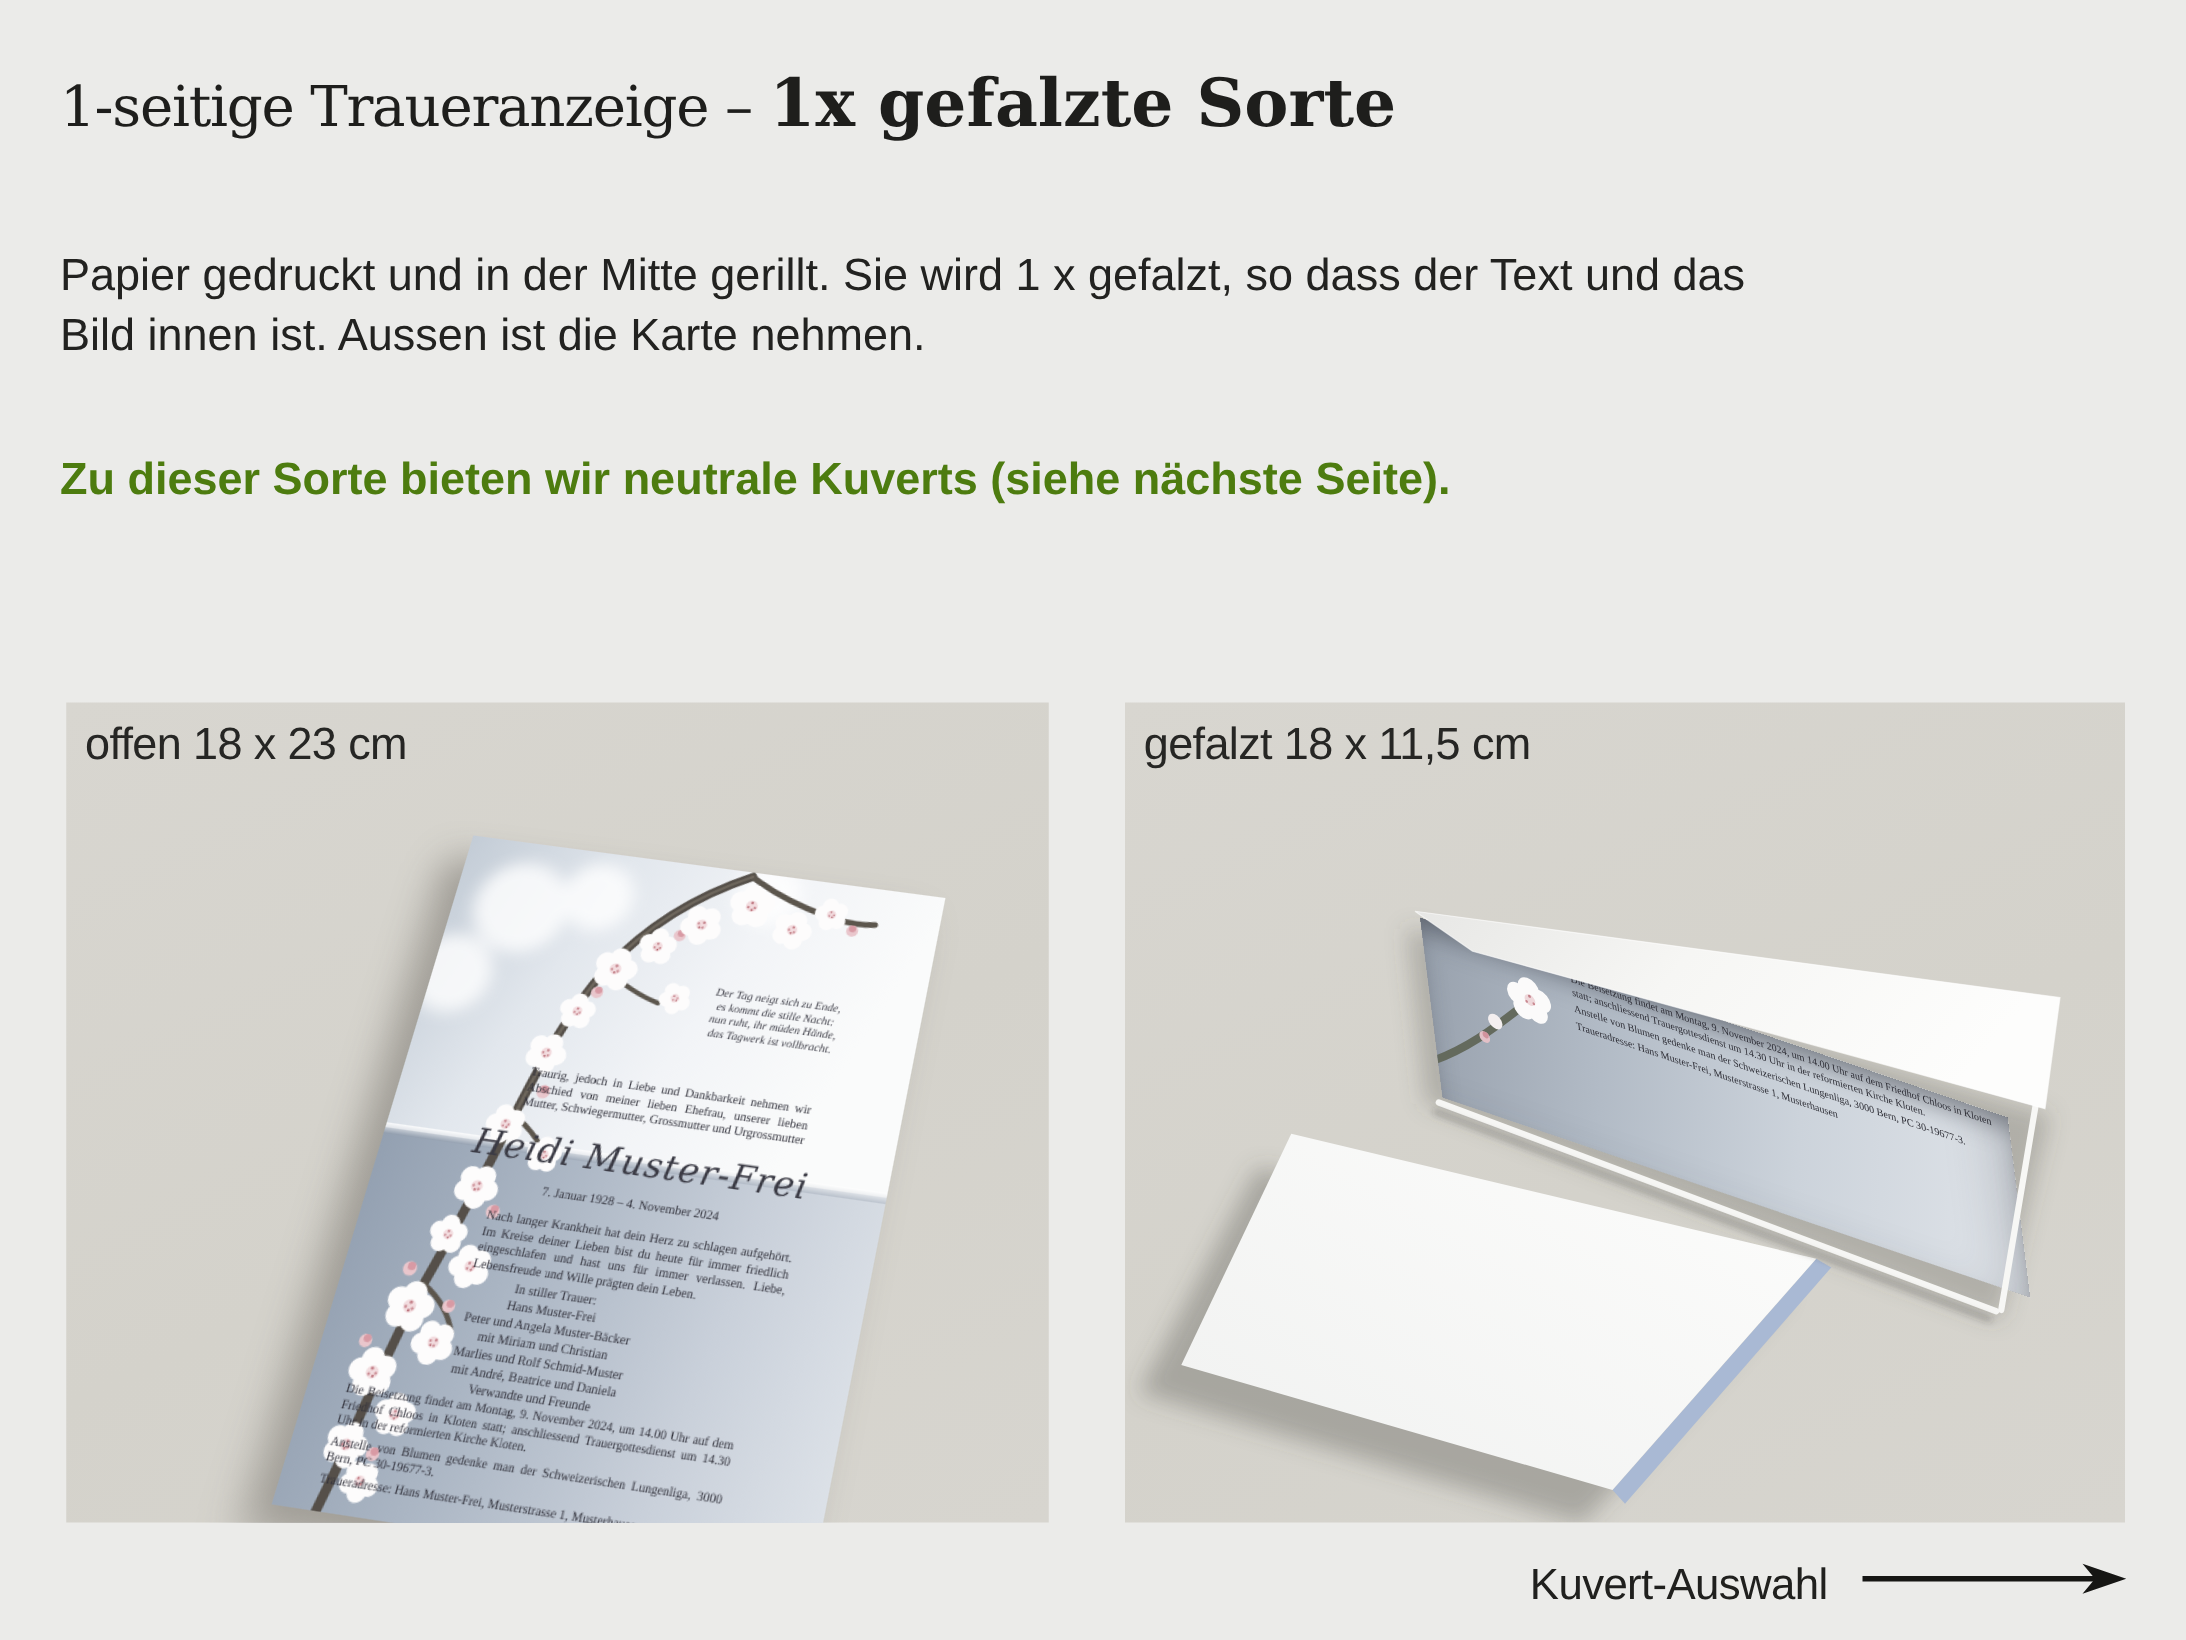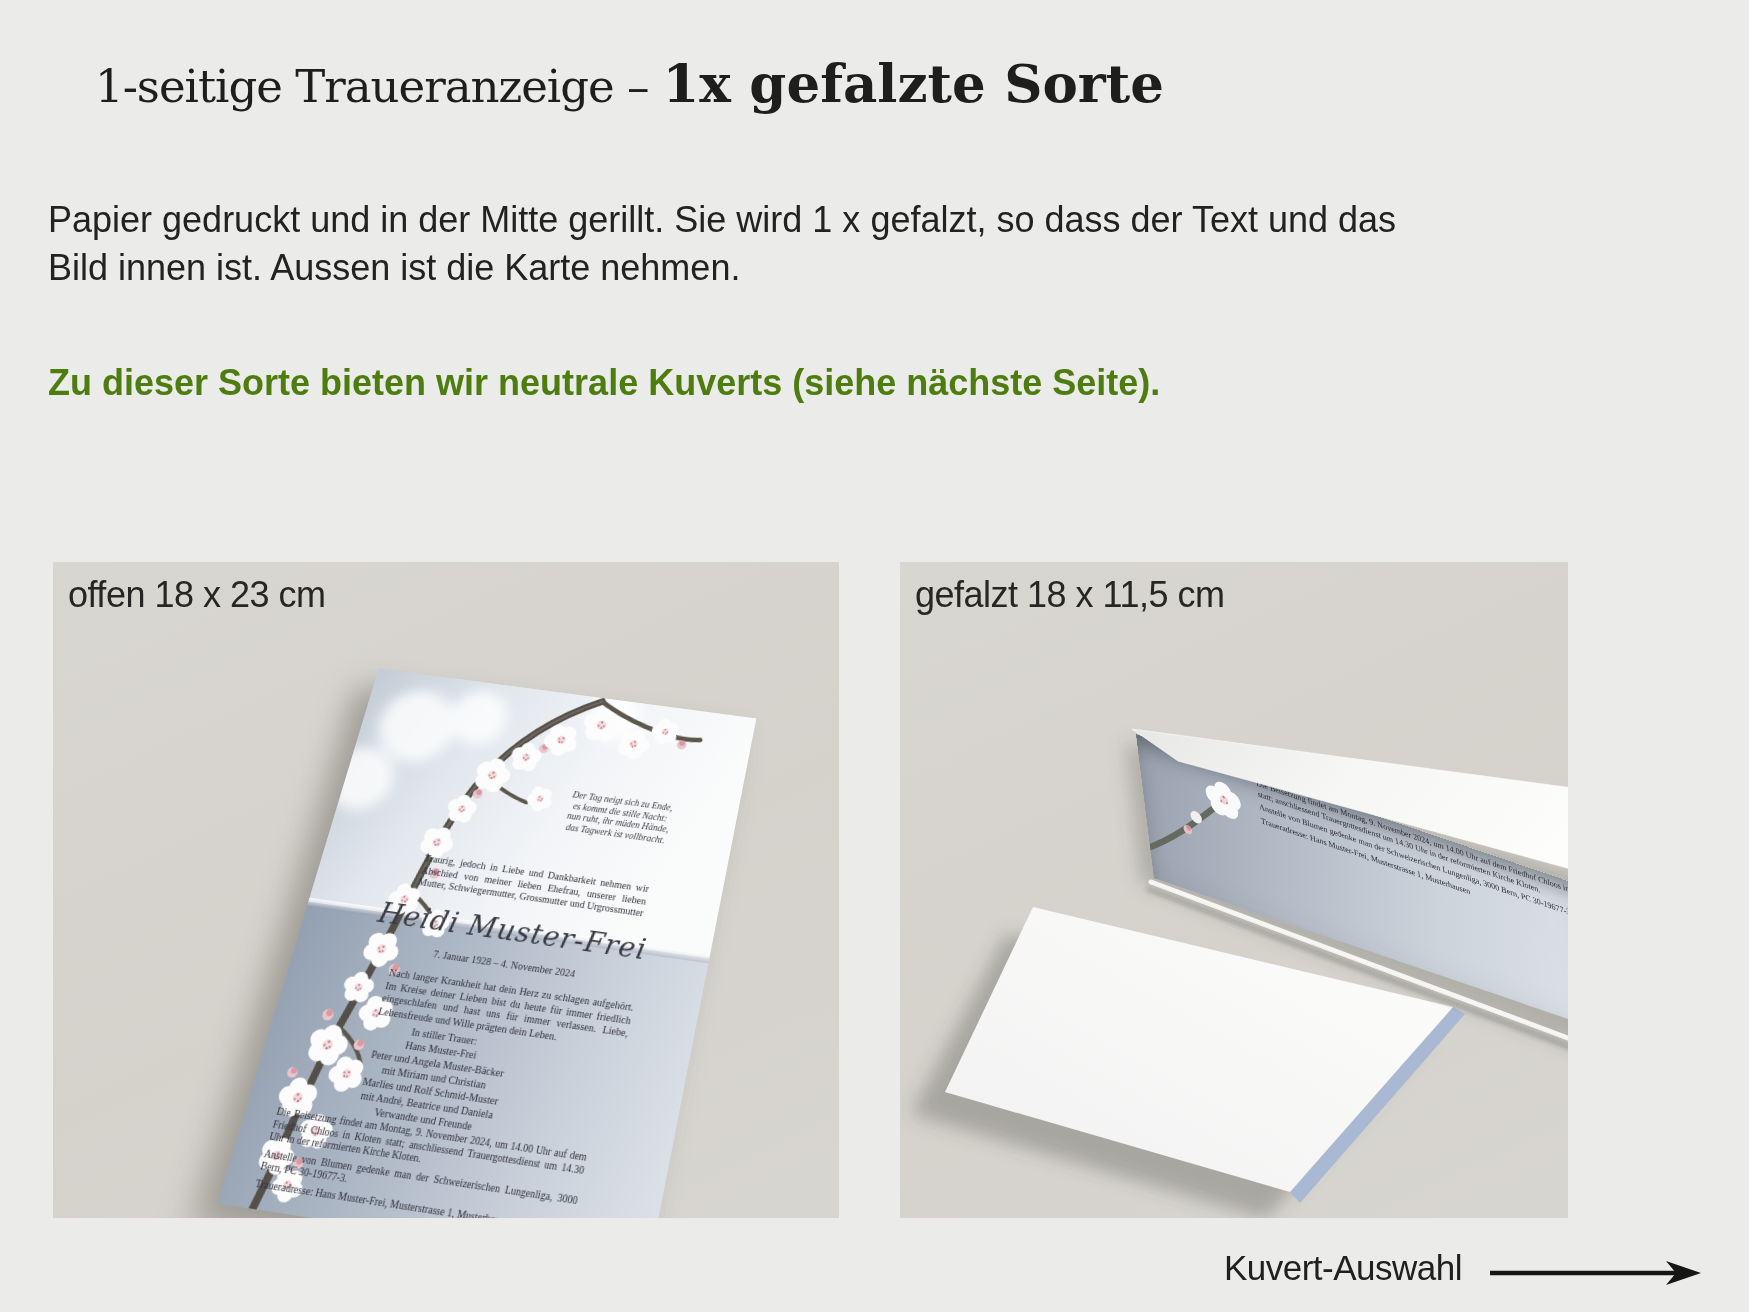--- a/index.html
+++ b/index.html
@@ -12,21 +12,20 @@
     color:#1e1e1c;
     overflow:hidden;
   }
 
   
   .title {
     position:absolute; left:48px; top:52px;
     font-family:"DejaVu Serif", serif;
     white-space:nowrap;
     letter-spacing:-1px;
-    margin-left:47px;
   }
   .title .t-reg { font-size:45px; font-weight:400; margin-right:14px; }
   .title .t-bold { font-size:53px; font-weight:700; letter-spacing:0; }
 
   .intro {
     position:absolute; left:48px; top:196px;
     font-size:36px; line-height:48px; color:#222220;
   }
   .intro span { display:block; }
 
@@ -35,21 +34,21 @@
     font-size:36px; font-weight:700; color:#4d7c0f;
   }
 
   
   .panel {
     position:absolute; top:562px; height:656px;
     background:linear-gradient(155deg,#d8d6d0 0%, #d4d2cb 55%, #d7d5cf 100%);
     overflow:hidden;
   }
   .panel-left  { left:53px;  width:786px; }
-  .panel-right { left:900px; width:668px;text-decoration:underline; }
+  .panel-right { left:900px; width:800px;text-decoration:underline; }
   .panel-label {
     position:absolute; left:15px; top:12px;
     font-size:36px; color:#262624; letter-spacing:-0.5px;
     z-index:10;
   }
 
   
   .open-card {
     position:absolute; left:252px; top:112px;
     width:410px; height:545px;
@@ -102,21 +101,21 @@
     position:absolute; left:126px; top:3px; width:356px;
     font-family:"Liberation Serif", serif; font-size:8.5px; line-height:10.6px;
     color:#2b2b33; text-align:justify;
   }
   .ff-text p { margin-bottom:3px; }
   .ff-svg { position:absolute; left:0; top:0; }
 
   
   .kuvert-row {
     position:absolute; right:46px; top:1248px;
-    display:flex; align-items:flex-end; gap:26px; z-index:5;
+    display:flex; align-items:flex-start; gap:26px; z-index:5;
   }
   .kuvert-label { font-size:35px; color:#20201e; letter-spacing:-0.5px; }
 </style>
 </head>
 <body>
 
 <h1 class="title">
   <span class="t-reg">1-seitige Traueranzeige –</span><span class="t-bold">1x gefalzte Sorte</span>
 </h1>
 

